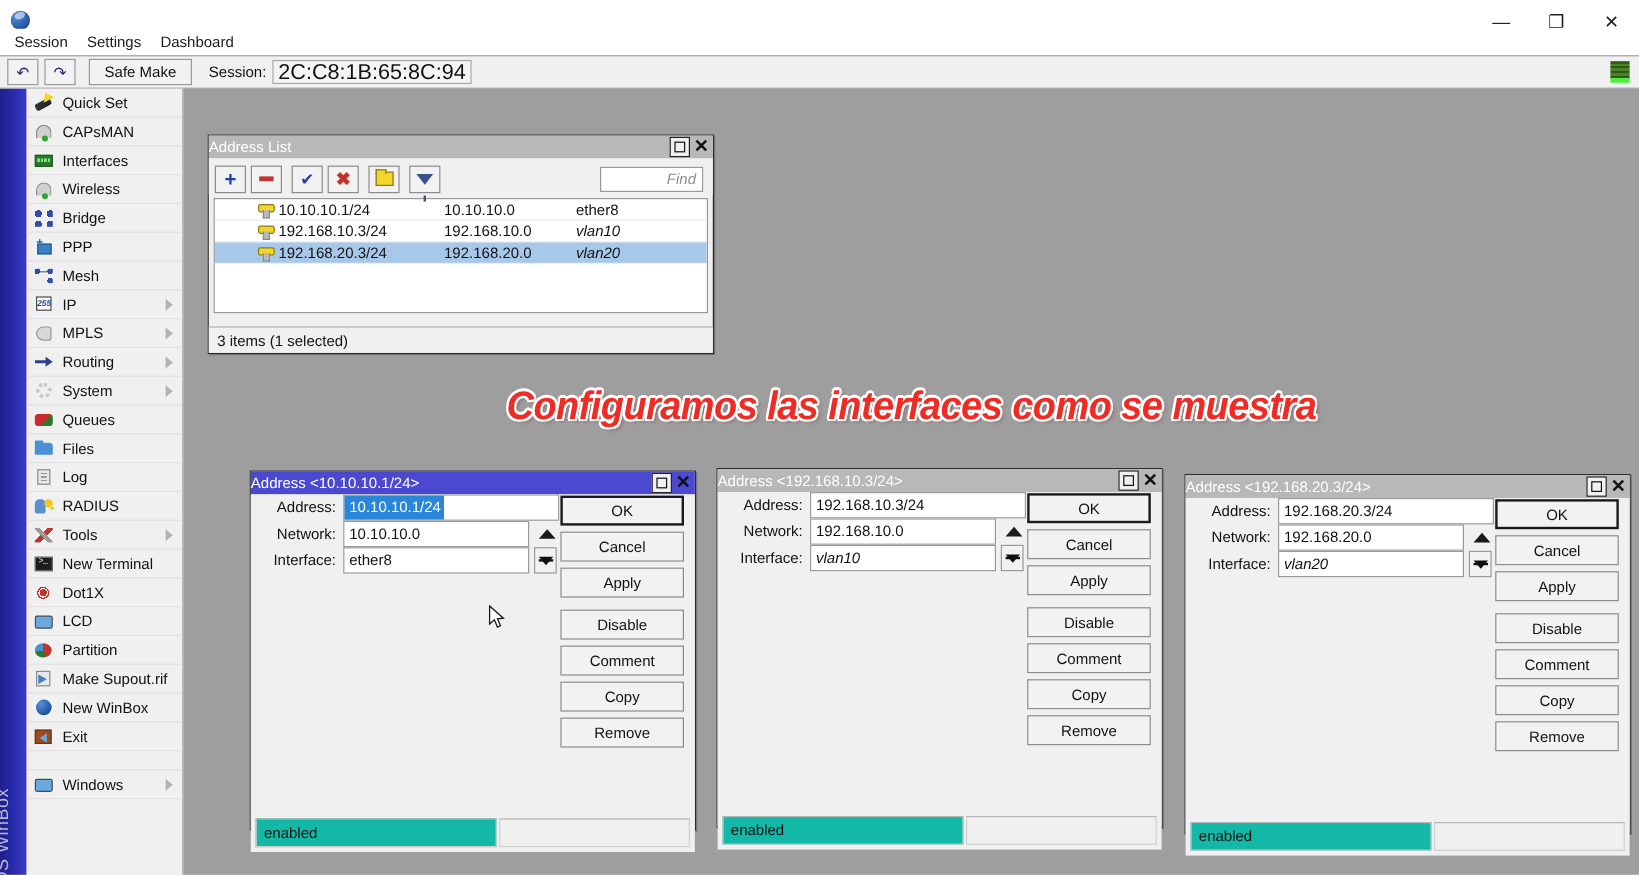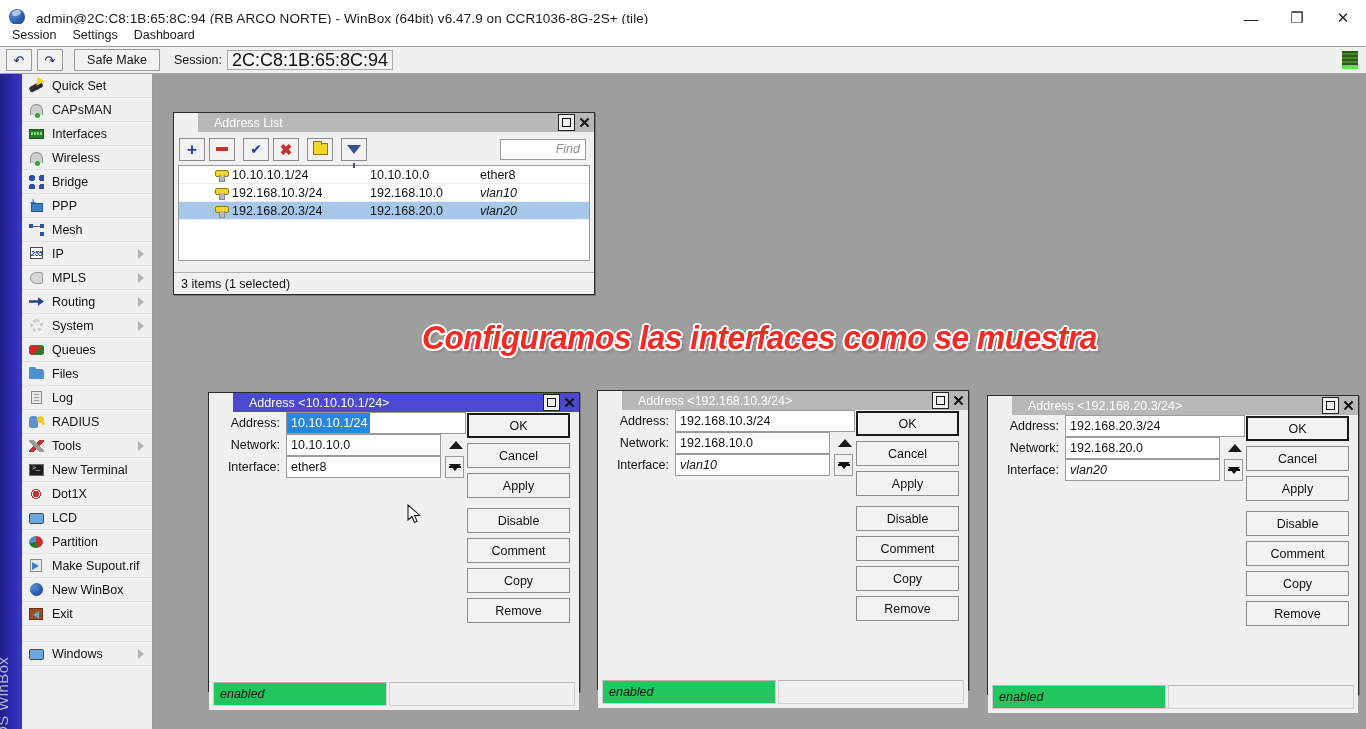--- a/index.html
+++ b/index.html
@@ -188,21 +188,21 @@
 
   
   .wb-window {
     position: absolute;
     background: #f0f0f0;
     border: 1px solid #2b2b2b;
     box-shadow: 1px 1px 0 rgba(0,0,0,0.25);
   }
   .wb-title {
     height: 19px; display: flex; align-items: center;
-    padding-left: 16px; font-size: 12.5px; margin-left: 24px;
+    padding-left: 0; font-size: 12.5px;
   }
   .wb-title.active { background: #4a49cf; color: #ffffff; }
   .wb-title.inactive { background: #b8b8b8; color: #ffffff; }
   .wb-title .t-ctrls { margin-left: auto; display: flex; }
   .wb-title .t-btn {
     width: 17px; height: 17px; margin-right: 1px;
     display: flex; align-items: center; justify-content: center;
     font-size: 11px; color: #111;
   }
   .wb-title .t-restore { border: 1px solid #222; background: #f0f0f0; }
@@ -310,23 +310,23 @@
     display: flex; align-items: center; justify-content: center;
     font-size: 12.5px; color: #111;
   }
   .ad-btn.primary { border: 2px solid #1a1a1a; }
   .ad-btn.spaced { margin-top: 10px; }
   .ad-statusbar {
     position: absolute; left: 4px; right: 4px; bottom: 4px; height: 24px;
     display: flex;
   }
   .ad-statusbar .s1 {
-    width: 174px; border: 1px solid #cfcfcf; border-top: 1px solid #b5b5b5;
-    background: #22c55e; display: flex; align-items: center; padding-left: 6px;
-    font-size: 12.5px; color: #111; font-style: italic;
+    width: 201px; border: 1px solid #cfcfcf; border-top: 1px solid #b5b5b5;
+    background: #14b8a6; display: flex; align-items: center; padding-left: 6px;
+    font-size: 12.5px; color: #111;
   }
   .ad-statusbar .s2 {
     flex: 1; margin-left: 2px; border: 1px solid #cfcfcf; border-top: 1px solid #b5b5b5; background: #f0f0f0;
   }
 
   
   .cursor-arrow {
     position: absolute; width: 14px; height: 20px; pointer-events: none;
   }
 
@@ -347,21 +347,20 @@
     transform: scaleX(0.96);
   }
 </style>
 </head>
 <body>
 
 <div class="win-titlebar">
   <div class="win-icon">
       <div class="globe"></div>
     </div>
-  <div class="win-title-text">admin@2C:C8:1B:65:8C:94 (RB ARCO NORTE) - WinBox (64bit) v6.47.9 on CCR1036-8G-2S+ (tile)</div>
   <div class="win-ctrl-group">
     <div class="win-ctrl">—</div>
     <div class="win-ctrl">❐</div>
     <div class="win-ctrl close">✕</div>
   </div>
 </div>
 
 <div class="menubar">
   <div class="mi">Session</div>
   <div class="mi">Settings</div>

